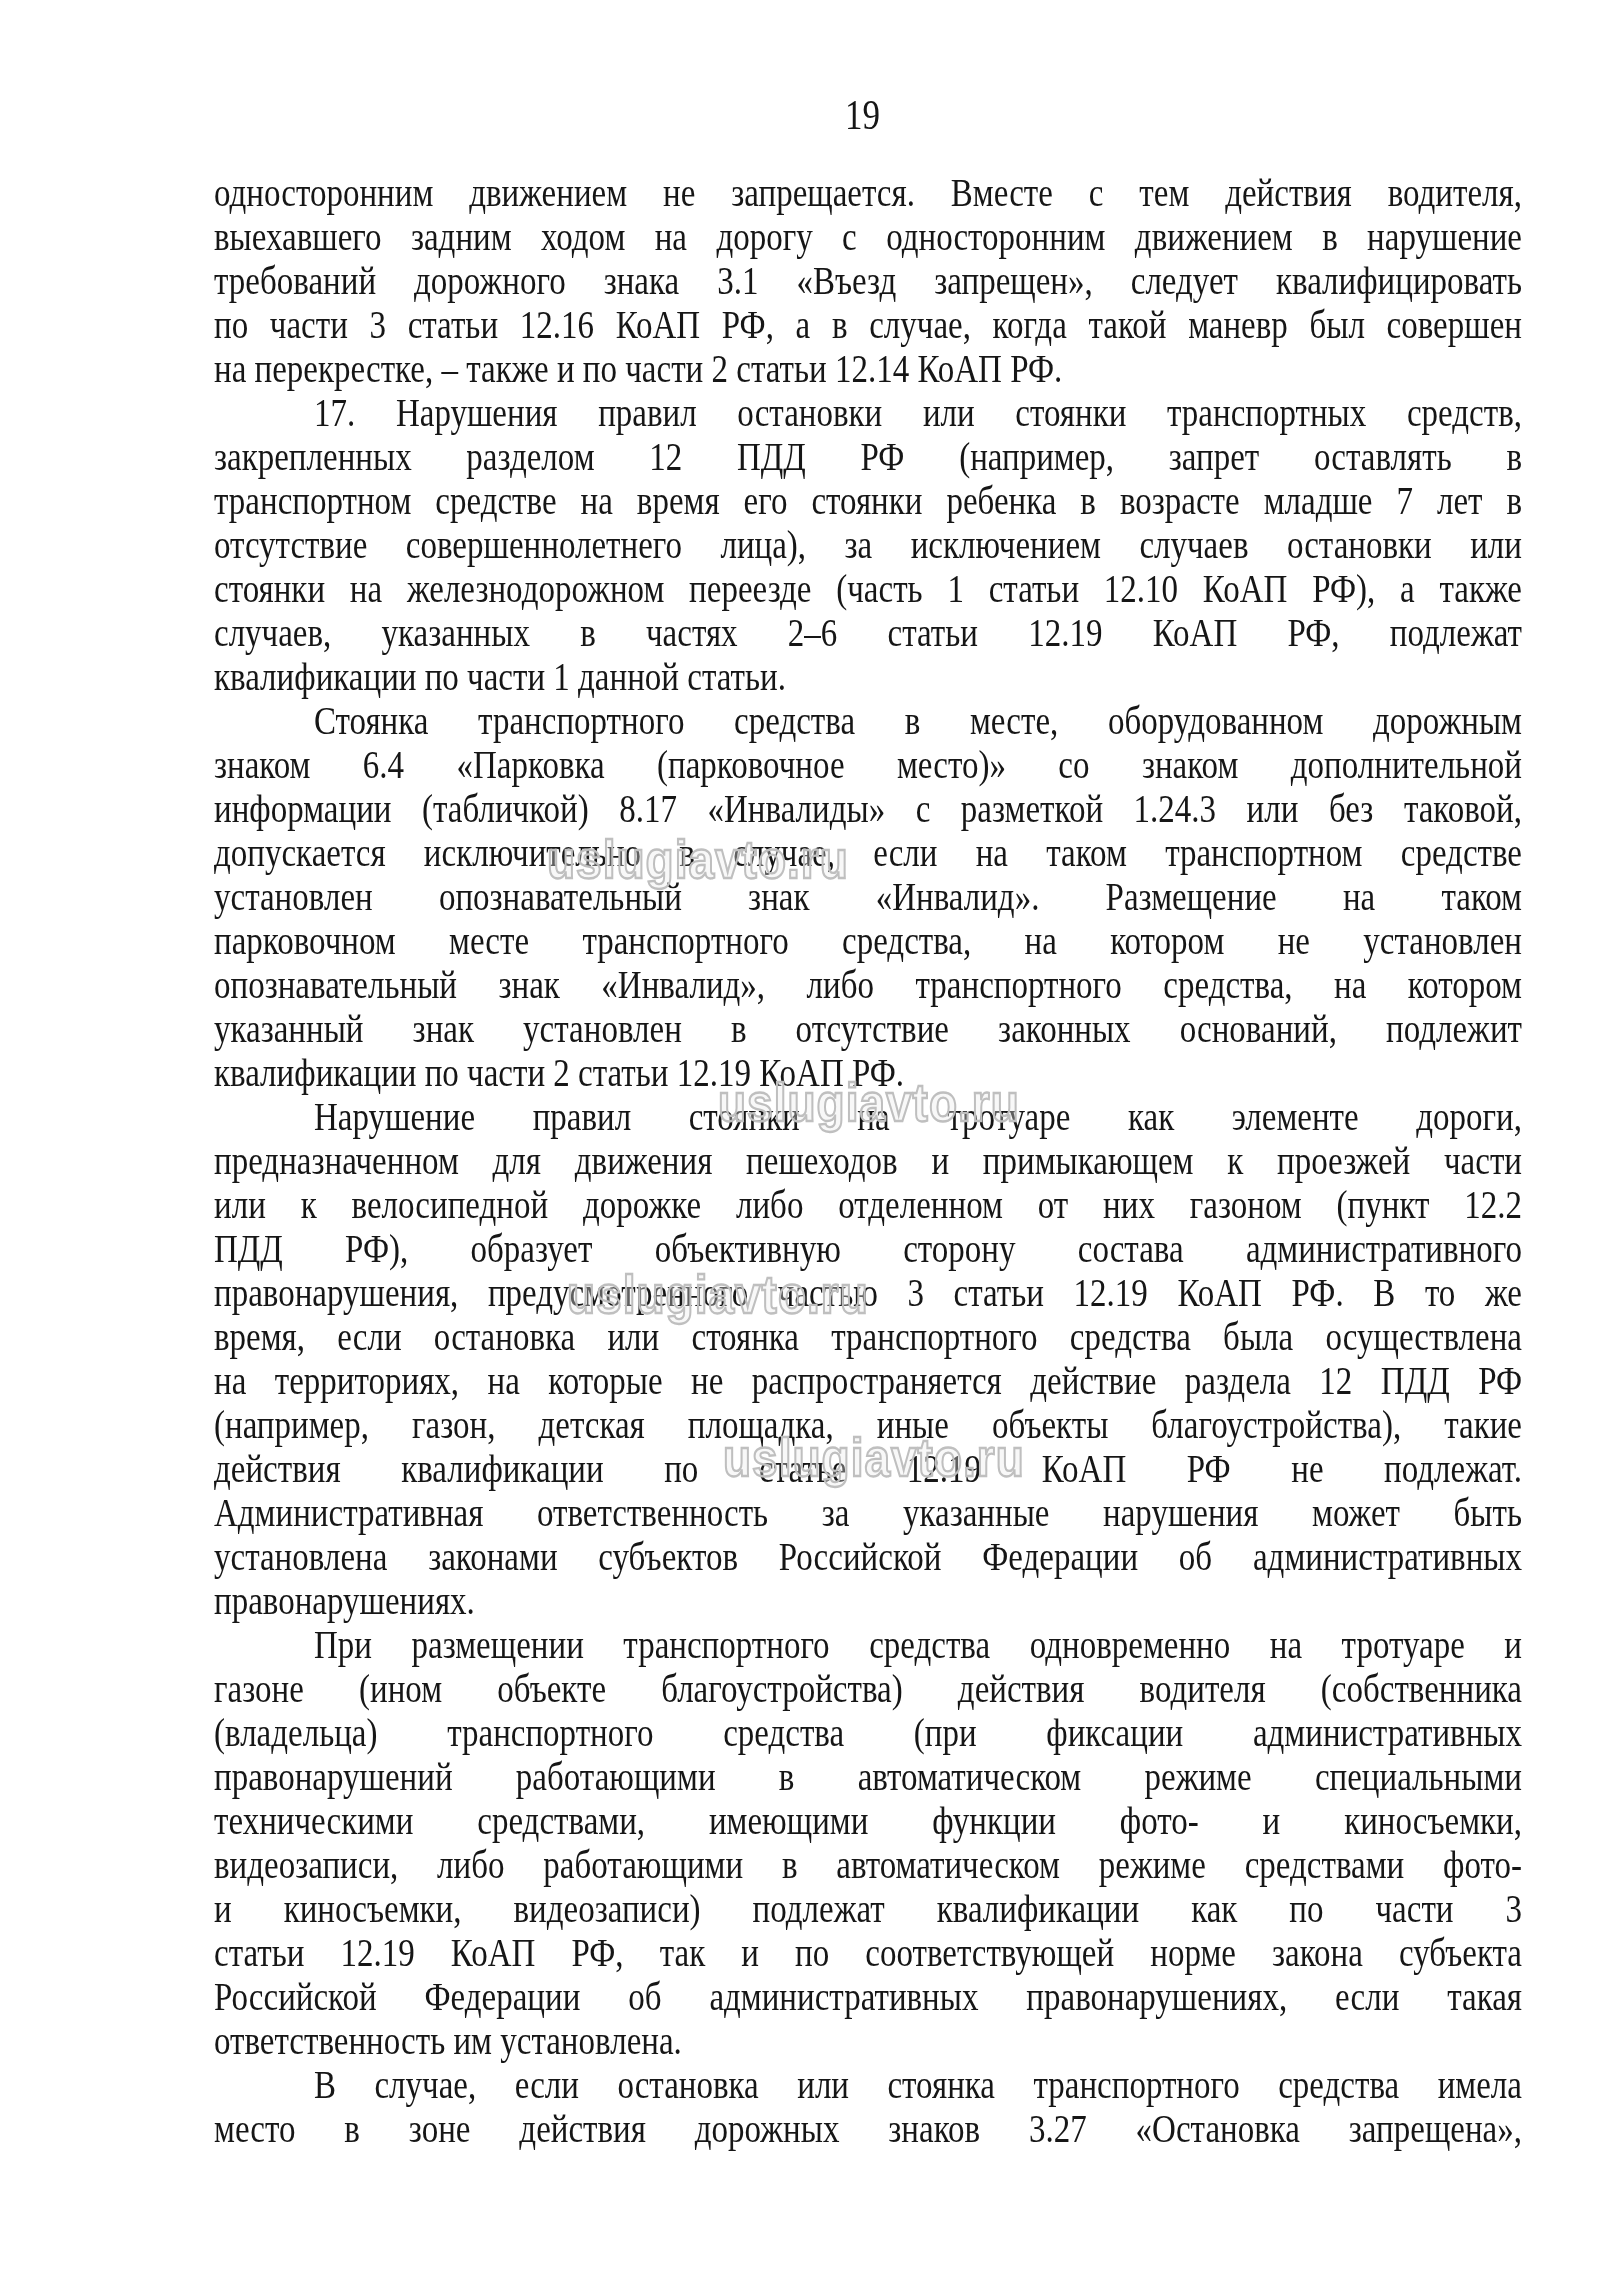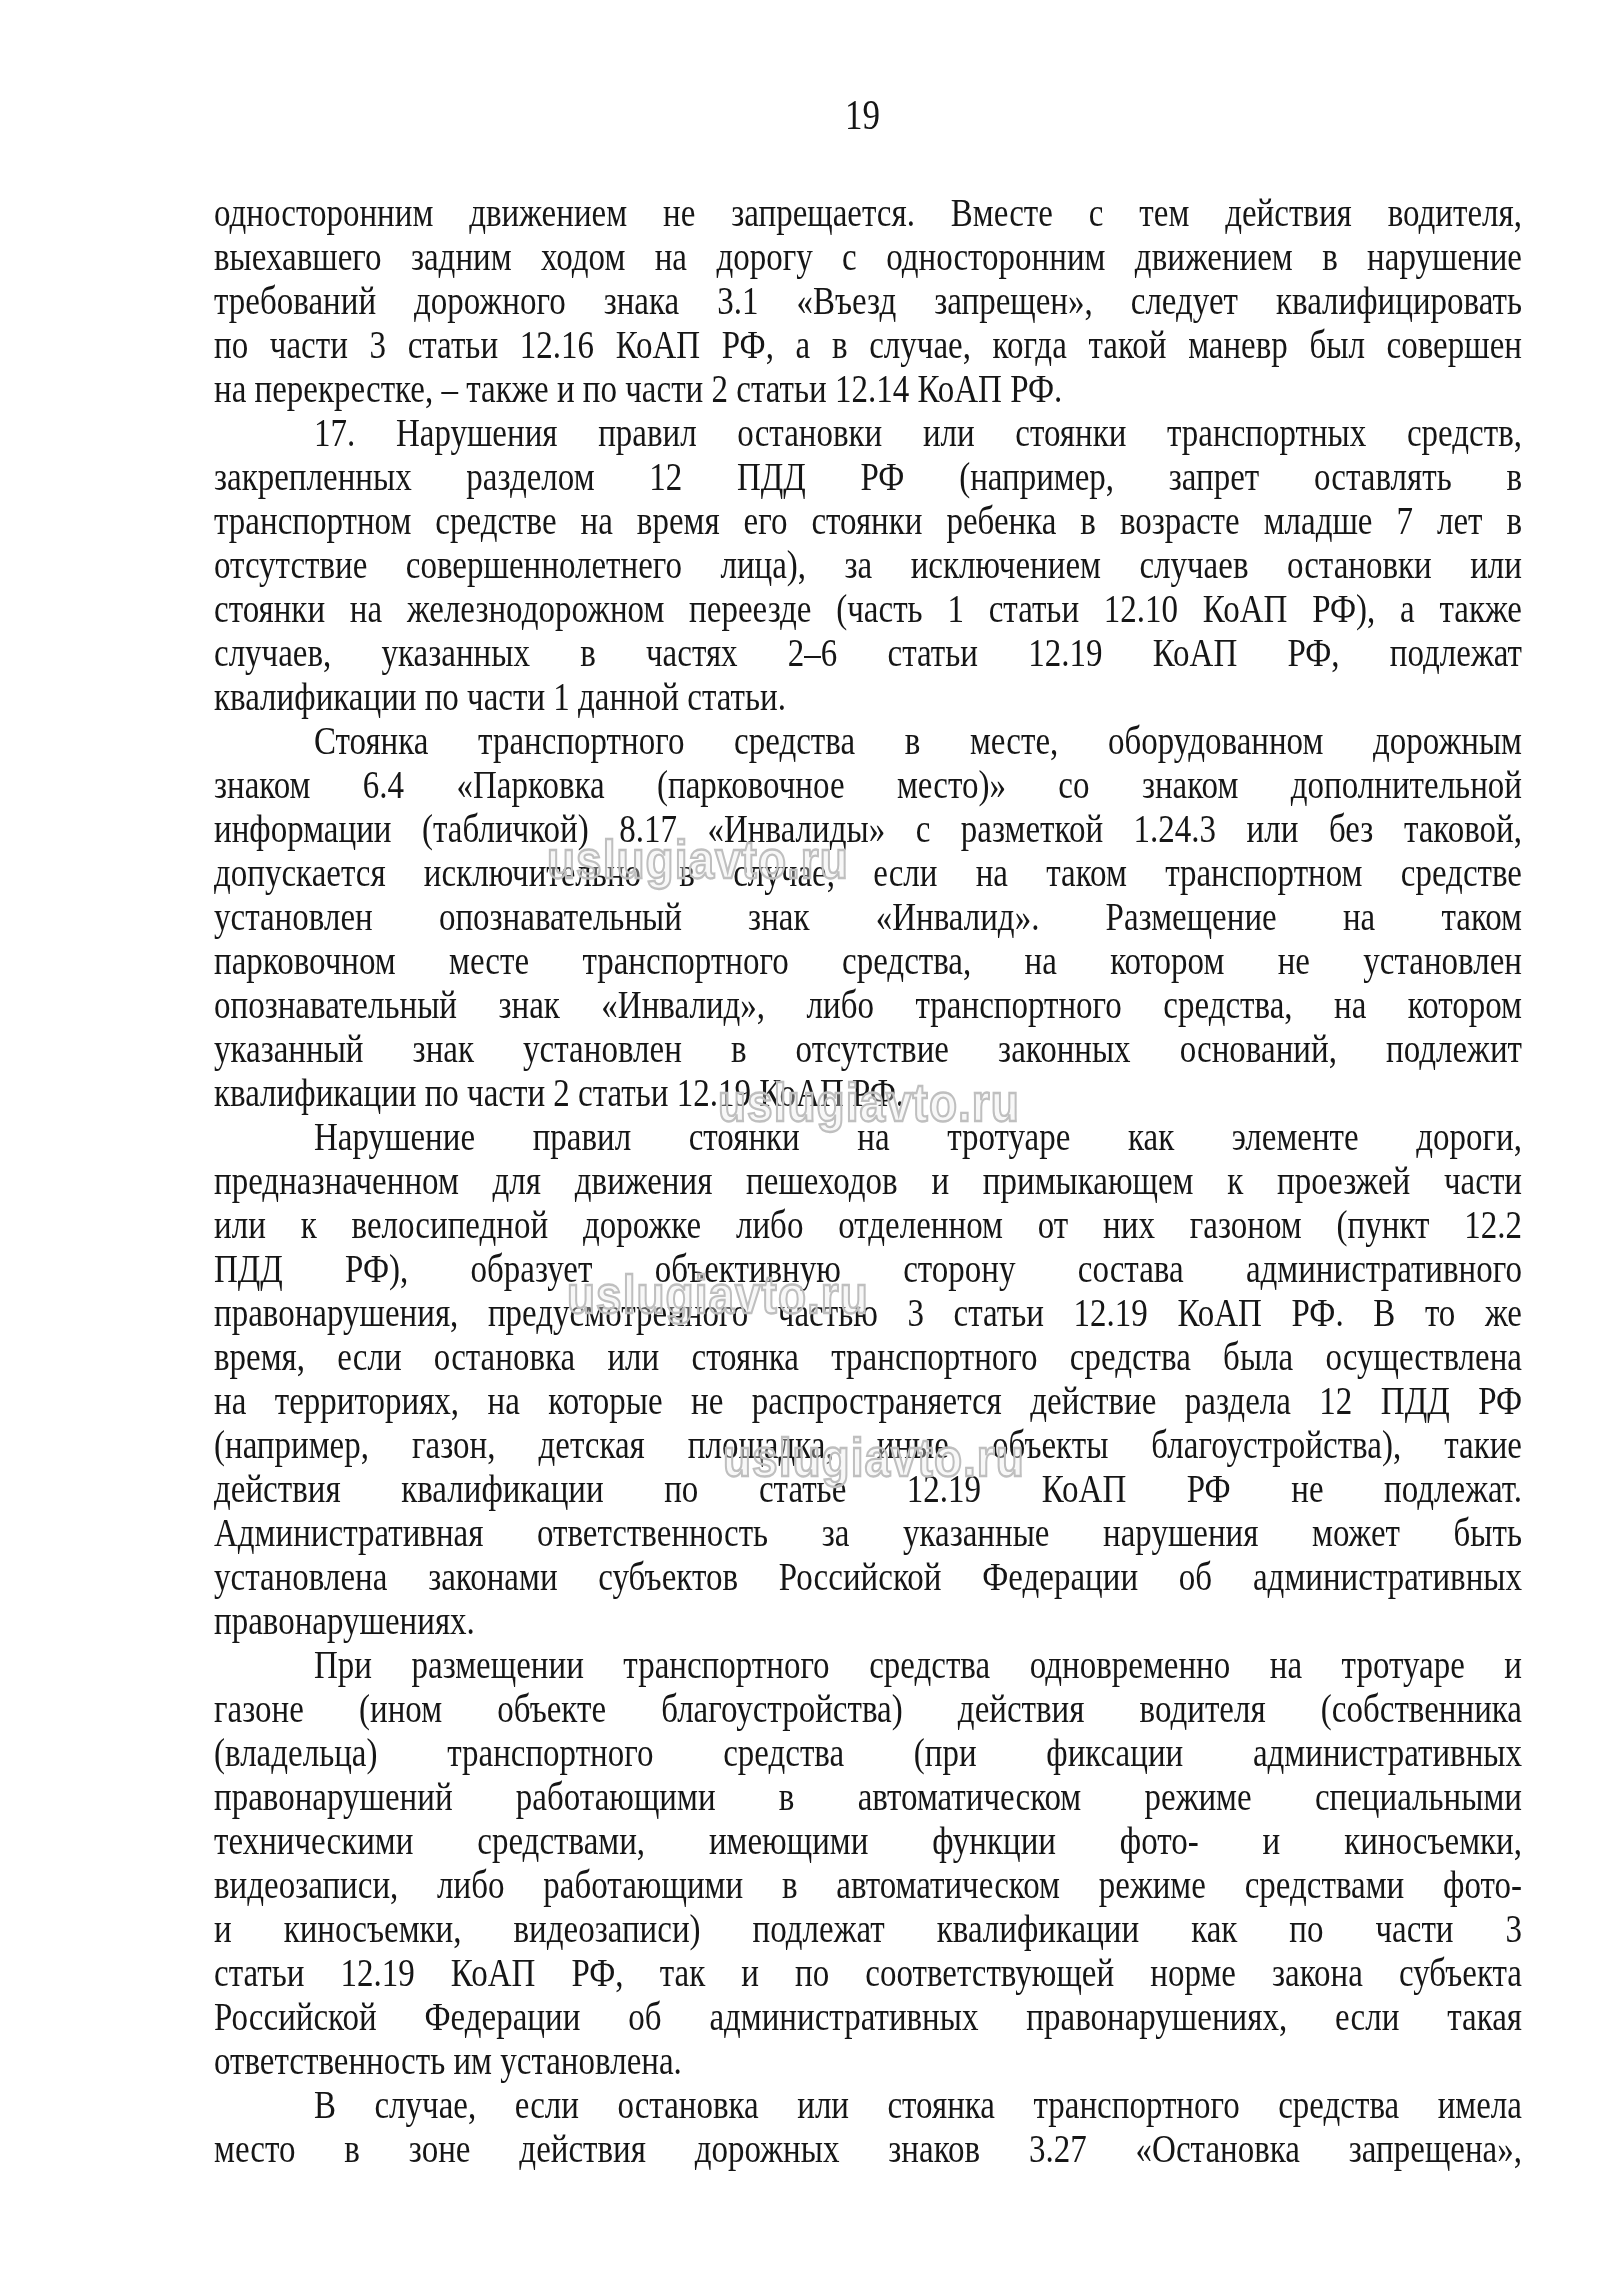--- a/index.html
+++ b/index.html
@@ -24,21 +24,21 @@
     left: 845px;
     font-size: 35px;
     line-height: 39px;
     transform: scaleY(1.2);
     transform-origin: center;
     color: #161616;
   }
   .textblock {
     position: absolute;
     left: 214px;
-    top: 191px;
+    top: 171px;
     width: 1308px;
   }
   .line {
     height: 44px;
     line-height: 44px;
     font-size: 33px;
     text-align: justify;
     text-align-last: justify;
     white-space: nowrap;
     transform: scaleY(1.22);

